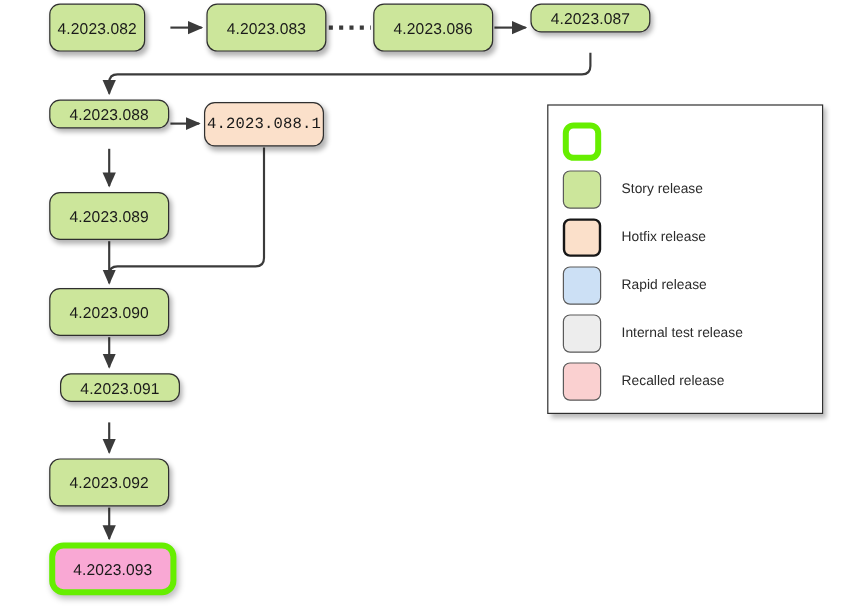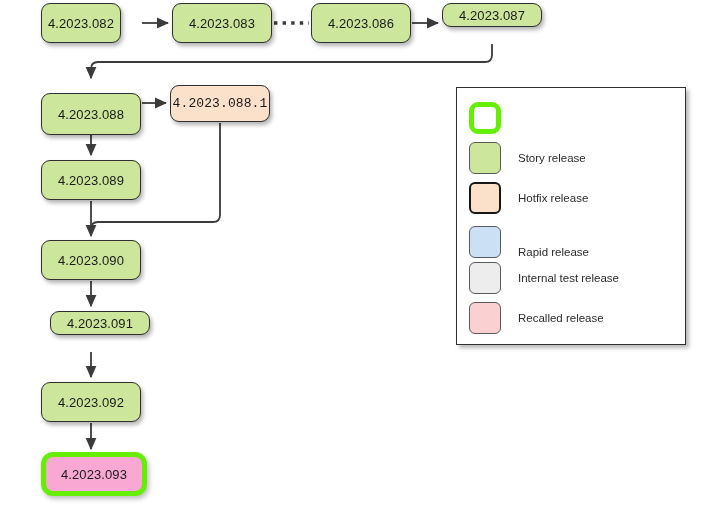--- a/index.html
+++ b/index.html
@@ -125,21 +125,21 @@
     <line x1="91" y1="352" x2="91" y2="377" stroke="#3b3b3b" stroke-width="1.8" marker-end="url(#arrow)"></line>
 
     <line x1="91" y1="423" x2="91" y2="449" stroke="#3b3b3b" stroke-width="1.8" marker-end="url(#arrow)"></line>
   </svg>
 
   <div id="nodes">
       <div class="node story" style="left: 41px; top: 3px; width: 80px; height: 40px;">4.2023.082</div>
       <div class="node story" style="left: 172px; top: 3px; width: 100px; height: 40px;">4.2023.083</div>
       <div class="node story" style="left: 311px; top: 3px; width: 100px; height: 40px;">4.2023.086</div>
       <div class="node story" style="left: 442px; top: 3px; width: 100px; height: 24px;">4.2023.087</div>
-      <div class="node story" style="left: 41px; top: 93px; width: 100px; height: 42px;">4.2023.088</div>
+      <div class="node story" style="left: 41px; top: 83px; width: 100px; height: 24px;">4.2023.088</div>
       <div class="node hotfix" style="left: 170px; top: 85px; width: 100px; height: 37px;">4.2023.088.1</div>
       <div class="node story" style="left: 41px; top: 160px; width: 100px; height: 40px;">4.2023.089</div>
       <div class="node story" style="left: 41px; top: 240px; width: 100px; height: 40px;">4.2023.090</div>
       <div class="node story" style="left: 50px; top: 311px; width: 100px; height: 24px;">4.2023.091</div>
       <div class="node story" style="left: 41px; top: 382px; width: 100px; height: 40px;">4.2023.092</div>
       <div class="node latest" style="left: 41px; top: 452px; width: 106px; height: 44px;">4.2023.093</div>
     </div>
 
   <div id="legend">
     <div id="legend-rows">
@@ -147,21 +147,21 @@
           <div class="swatch latest"></div>
         </div>
         <div class="legend-row" style="top: 50px; text-align: center;">
           <div class="swatch story"></div>
           <span class="legend-label">Story release</span>
         </div>
         <div class="legend-row" style="top: 90px;">
           <div class="swatch hotfix"></div>
           <span class="legend-label">Hotfix release</span>
         </div>
-        <div class="legend-row" style="top: 130px; align-items: flex-end;">
+        <div class="legend-row" style="top: 130px;">
           <div class="swatch rapid"></div>
           <span class="legend-label">Rapid release</span>
         </div>
         <div class="legend-row" style="top: 170px;">
           <div class="swatch internal"></div>
           <span class="legend-label">Internal test release</span>
         </div>
         <div class="legend-row" style="top: 210px;">
           <div class="swatch recalled"></div>
           <span class="legend-label">Recalled release</span>

